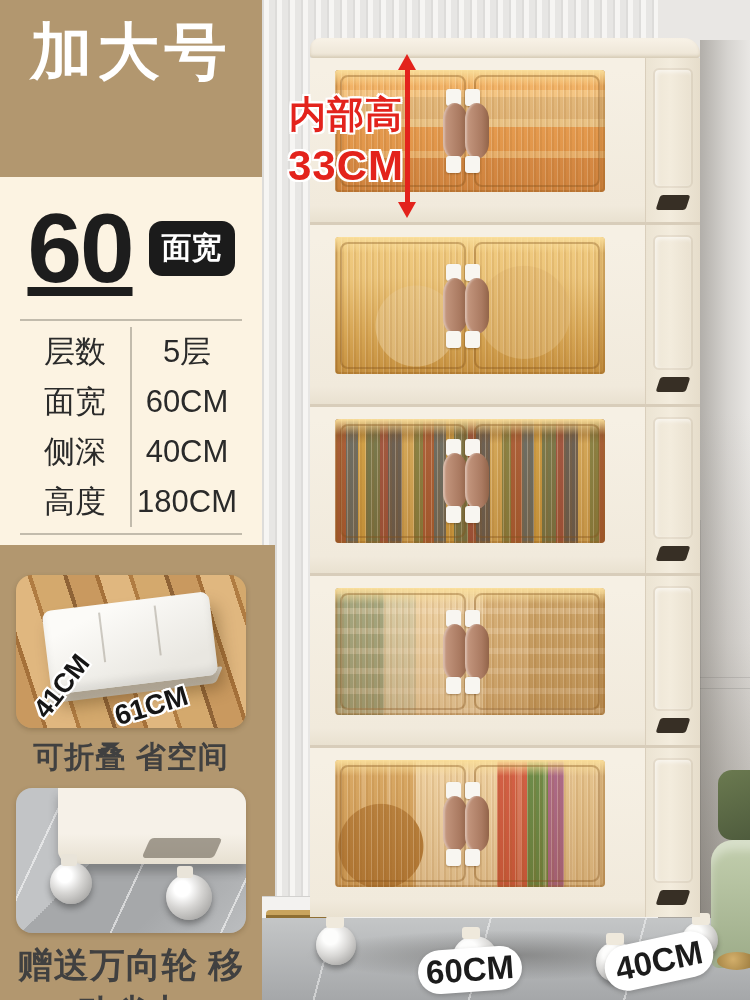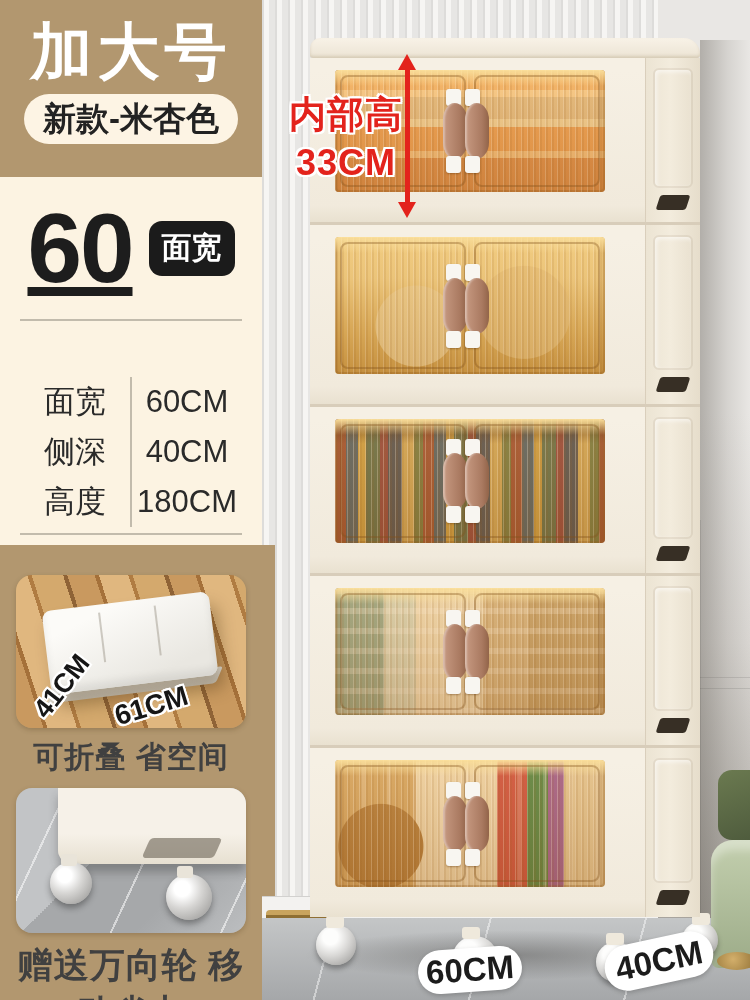--- a/index.html
+++ b/index.html
@@ -115,21 +115,21 @@
   .clip{position:absolute;width:15px;height:17px;background:#f8f6f1;border-radius:3px;box-shadow:0 1px 2px rgba(90,50,10,.4);}
   .clip-tl{left:5px;top:0;} .clip-tr{left:24px;top:0;} .clip-bl{left:5px;bottom:0;} .clip-br{left:24px;bottom:0;}
   .strap{position:absolute;top:14px;width:24px;height:56px;border-radius:48% 52% 52% 48%/30% 30% 30% 30%;
     background:linear-gradient(90deg,#c79a82,#aa7a61 70%,#92male);
     background:linear-gradient(90deg,#c79a82,#aa7a61 70%,#926449);box-shadow:inset 2px 0 2px rgba(255,255,255,.35);}
   .strap-a{left:2px;} .strap-b{left:24px;}
   
   .anno{position:absolute;left:14px;top:90px;width:140px;text-align:center;color:var(--red);font-weight:800;
     text-shadow:-2px -2px 0 #fff,2px -2px 0 #fff,-2px 2px 0 #fff,2px 2px 0 #fff,0 2px 0 #fff,0 -2px 0 #fff,2px 0 0 #fff,-2px 0 0 #fff;}
   .anno-l1{font-size:37px;letter-spacing:1px;}
-  .anno-l2{font-size:36px;margin-top:2px;letter-spacing:1px;}
+  .anno-l2{font-size:42px;margin-top:2px;letter-spacing:1px;}
   .arrow{position:absolute;left:136px;top:54px;width:18px;height:164px;}
   .arrow-line{position:absolute;left:7px;top:10px;bottom:10px;width:5px;background:var(--red);}
   .arrow-head{position:absolute;left:0;width:0;height:0;border-left:9px solid transparent;border-right:9px solid transparent;}
   .arrow-up{top:0;border-bottom:16px solid var(--red);}
   .arrow-down{bottom:0;border-top:16px solid var(--red);}
   
   .cwheel{position:absolute;width:40px;height:40px;border-radius:50%;
     background:radial-gradient(circle at 36% 30%,#fdfdfc 0 20%,#d9d8d6 50%,#939290 100%);
     box-shadow:0 4px 5px rgba(30,30,30,.35);}
   .cwheel::before{content:"";position:absolute;left:10px;top:-9px;width:18px;height:12px;background:#efe9dc;border-radius:3px;}
@@ -149,30 +149,31 @@
     background:radial-gradient(circle at 40% 40%,#d3af6b,#8f6f33);}
 </style>
 </head>
 <body>
 
 <div class="page">
 
   <div class="sidebar">
     <div class="badge-top">
       <div class="badge-title">加大号</div>
-      <div class="variant-pill">新款-米杏色</div>
     </div>
 
     <div class="spec-panel">
       <div class="size-row">
         <span class="size-number">60</span>
         <span class="size-tag">面宽</span>
       </div>
       <div class="spec-table">
         <div class="spec-row">
+          <div class="spec-label">层数</div>
+          <div class="spec-value">5层</div>
         </div>
         <div class="spec-row">
           <div class="spec-label">面宽</div>
           <div class="spec-value">60CM</div>
         </div>
         <div class="spec-row">
           <div class="spec-label">侧深</div>
           <div class="spec-value">40CM</div>
         </div>
         <div class="spec-row">

